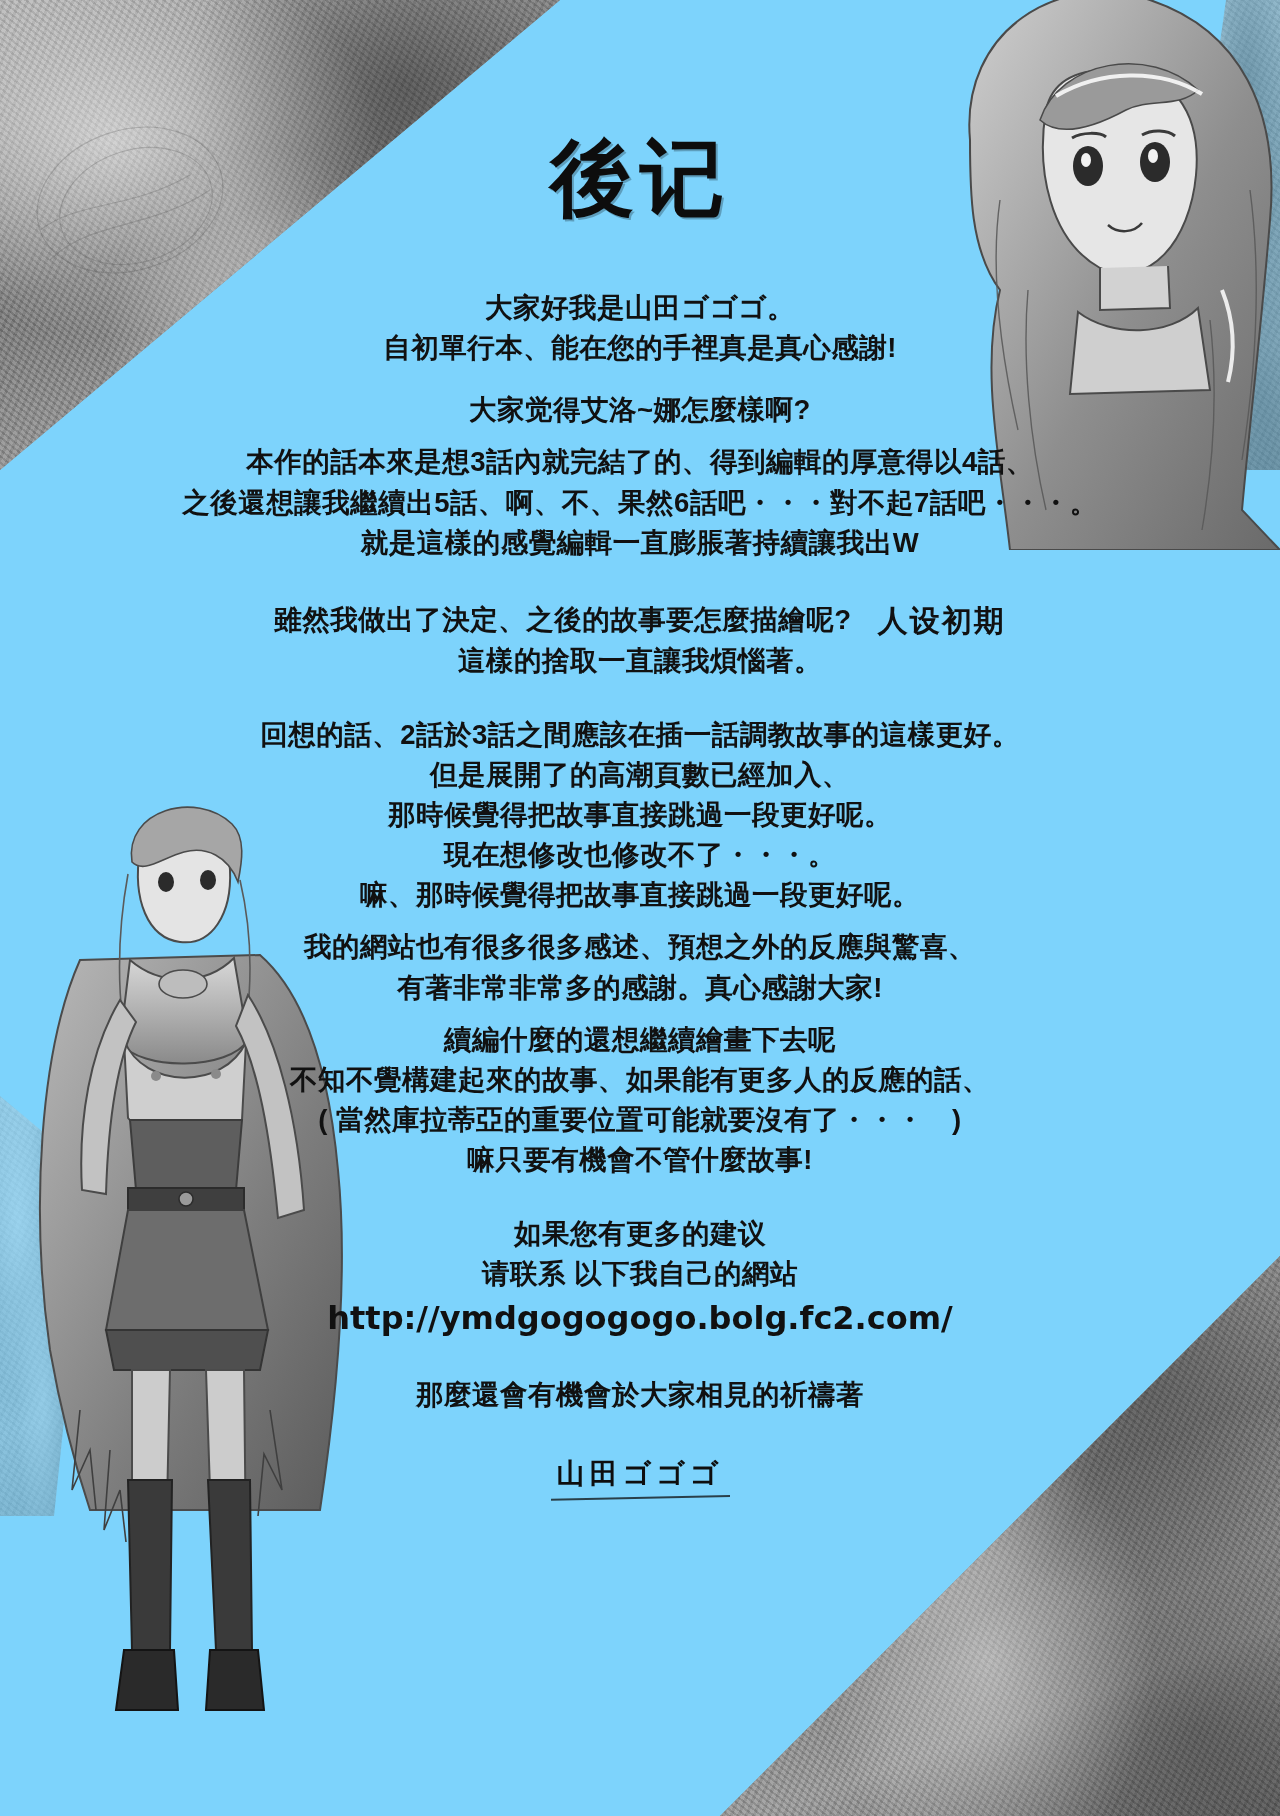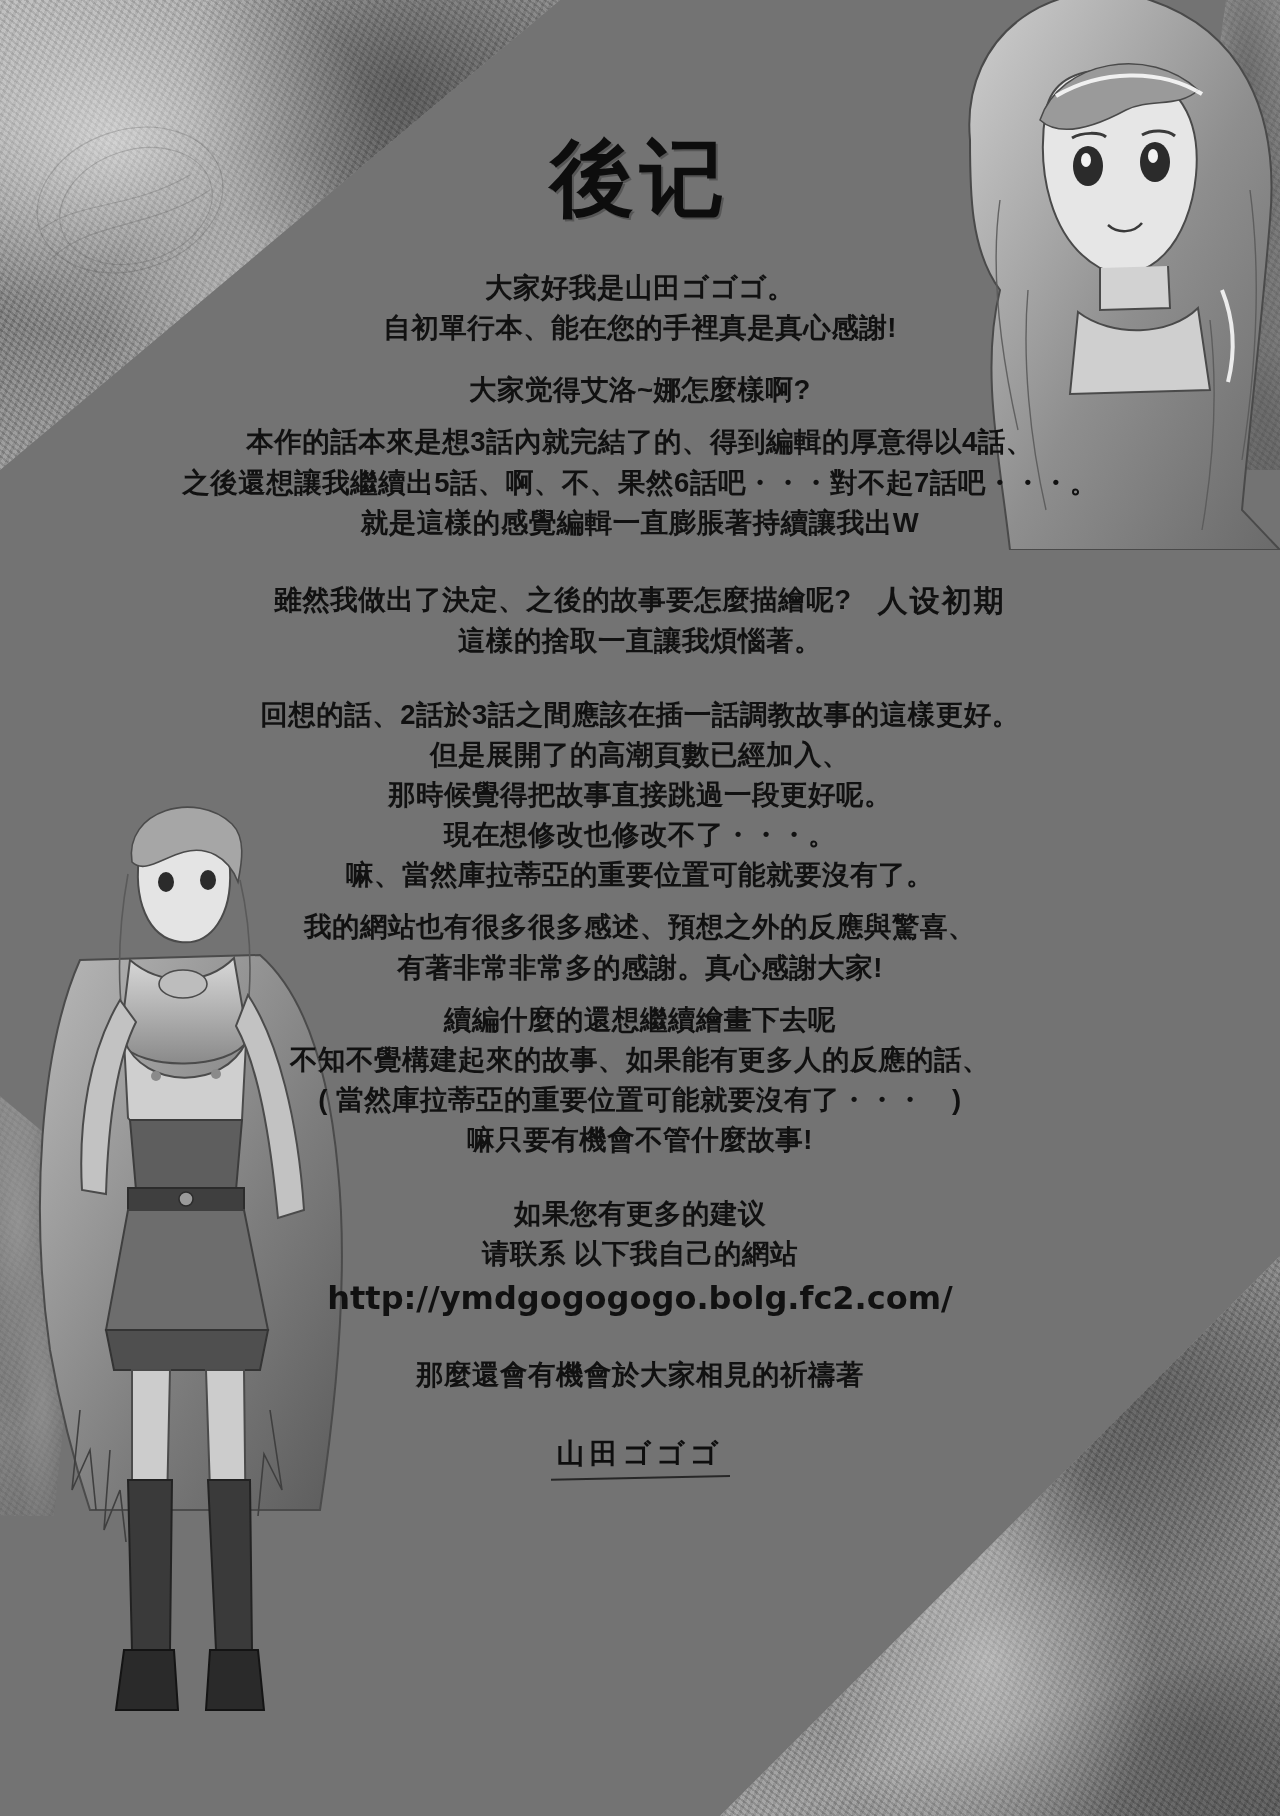--- a/index.html
+++ b/index.html
@@ -8,21 +8,21 @@
     background: #ffffff;
   }
   body {
     font-family: "Liberation Sans", sans-serif;
   }
   .page {
     position: relative;
     width: 1280px;
     height: 1816px;
     overflow: hidden;
-    background: #737373;
+    background: #7dd3fc;
   }
 
   
   .corner-texture {
     position: absolute;
     background-color: #8d8d8d;
     background-image:
       radial-gradient(ellipse at 20% 30%, rgba(255,255,255,0.55) 0%, rgba(255,255,255,0) 42%),
       radial-gradient(ellipse at 72% 18%, rgba(40,40,40,0.45) 0%, rgba(40,40,40,0) 38%),
       radial-gradient(ellipse at 48% 72%, rgba(255,255,255,0.40) 0%, rgba(255,255,255,0) 40%),
@@ -98,21 +98,21 @@
     line-height: 1.46;
     color: #111;
     letter-spacing: 0.5px;
   }
   .block p { margin: 0; }
 
   .gap-lg { height: 34px; }
   .gap-md { height: 22px; }
   .gap-sm { height: 12px; }
 
-  .b1 { margin-top: 48px; }
+  .b1 { margin-top: 68px; }
 
   .inline-note {
     font-family: "DejaVu Sans", sans-serif;
     font-weight: bold;
     font-size: 30px;
     letter-spacing: 2px;
     margin-left: 26px;
     position: relative;
     top: 2px;
     text-align: right;
@@ -305,21 +305,21 @@
       <p>這樣的捨取一直讓我煩惱著。</p>
     </div>
 
     <div class="gap-lg"></div>
 
     <div class="block">
       <p>回想的話、2話於3話之間應該在插一話調教故事的這樣更好。</p>
       <p>但是展開了的高潮頁數已經加入、</p>
       <p>那時候覺得把故事直接跳過一段更好呢。</p>
       <p>現在想修改也修改不了・・・。</p>
-      <p>嘛、當然庫拉蒂亞的重要位置可能就要沒有了。</p>
+      <p>嘛、那時候覺得把故事直接跳過一段更好呢。</p>
     </div>
 
     <div class="gap-sm"></div>
 
     <div class="block">
       <p>我的網站也有很多很多感述、預想之外的反應與驚喜、</p>
       <p>有著非常非常多的感謝。真心感謝大家!</p>
     </div>
 
     <div class="gap-sm"></div>

